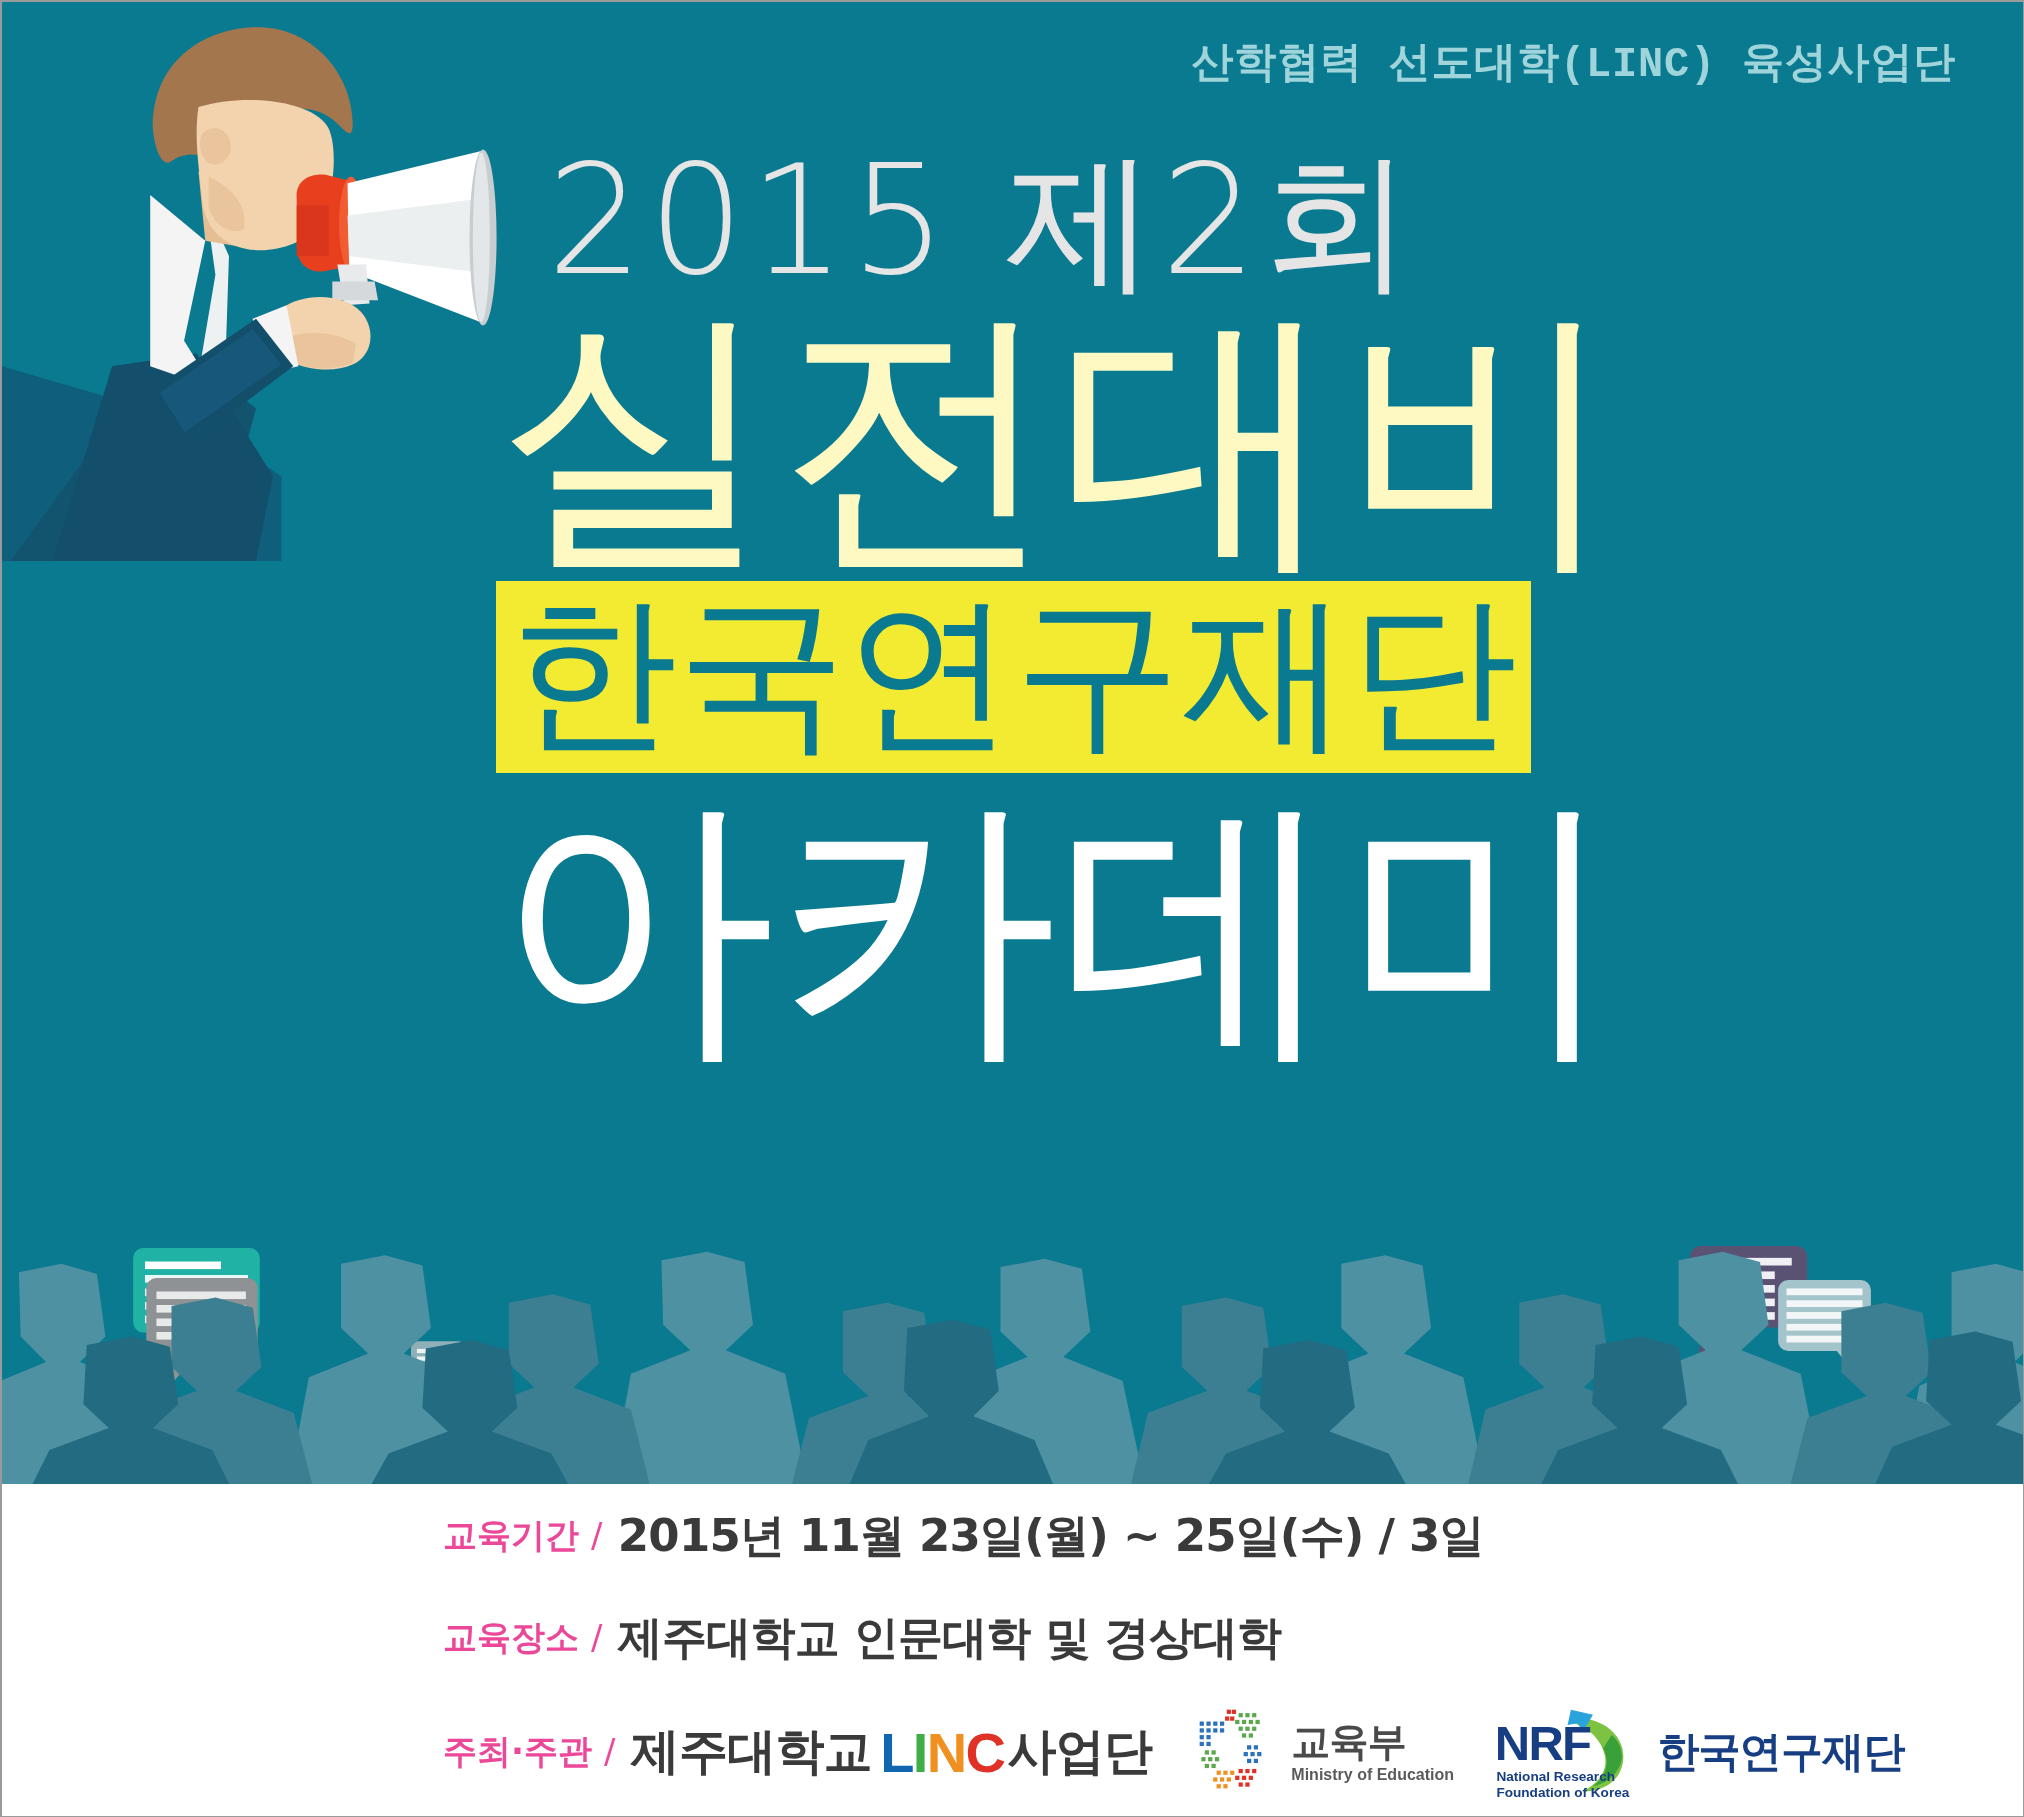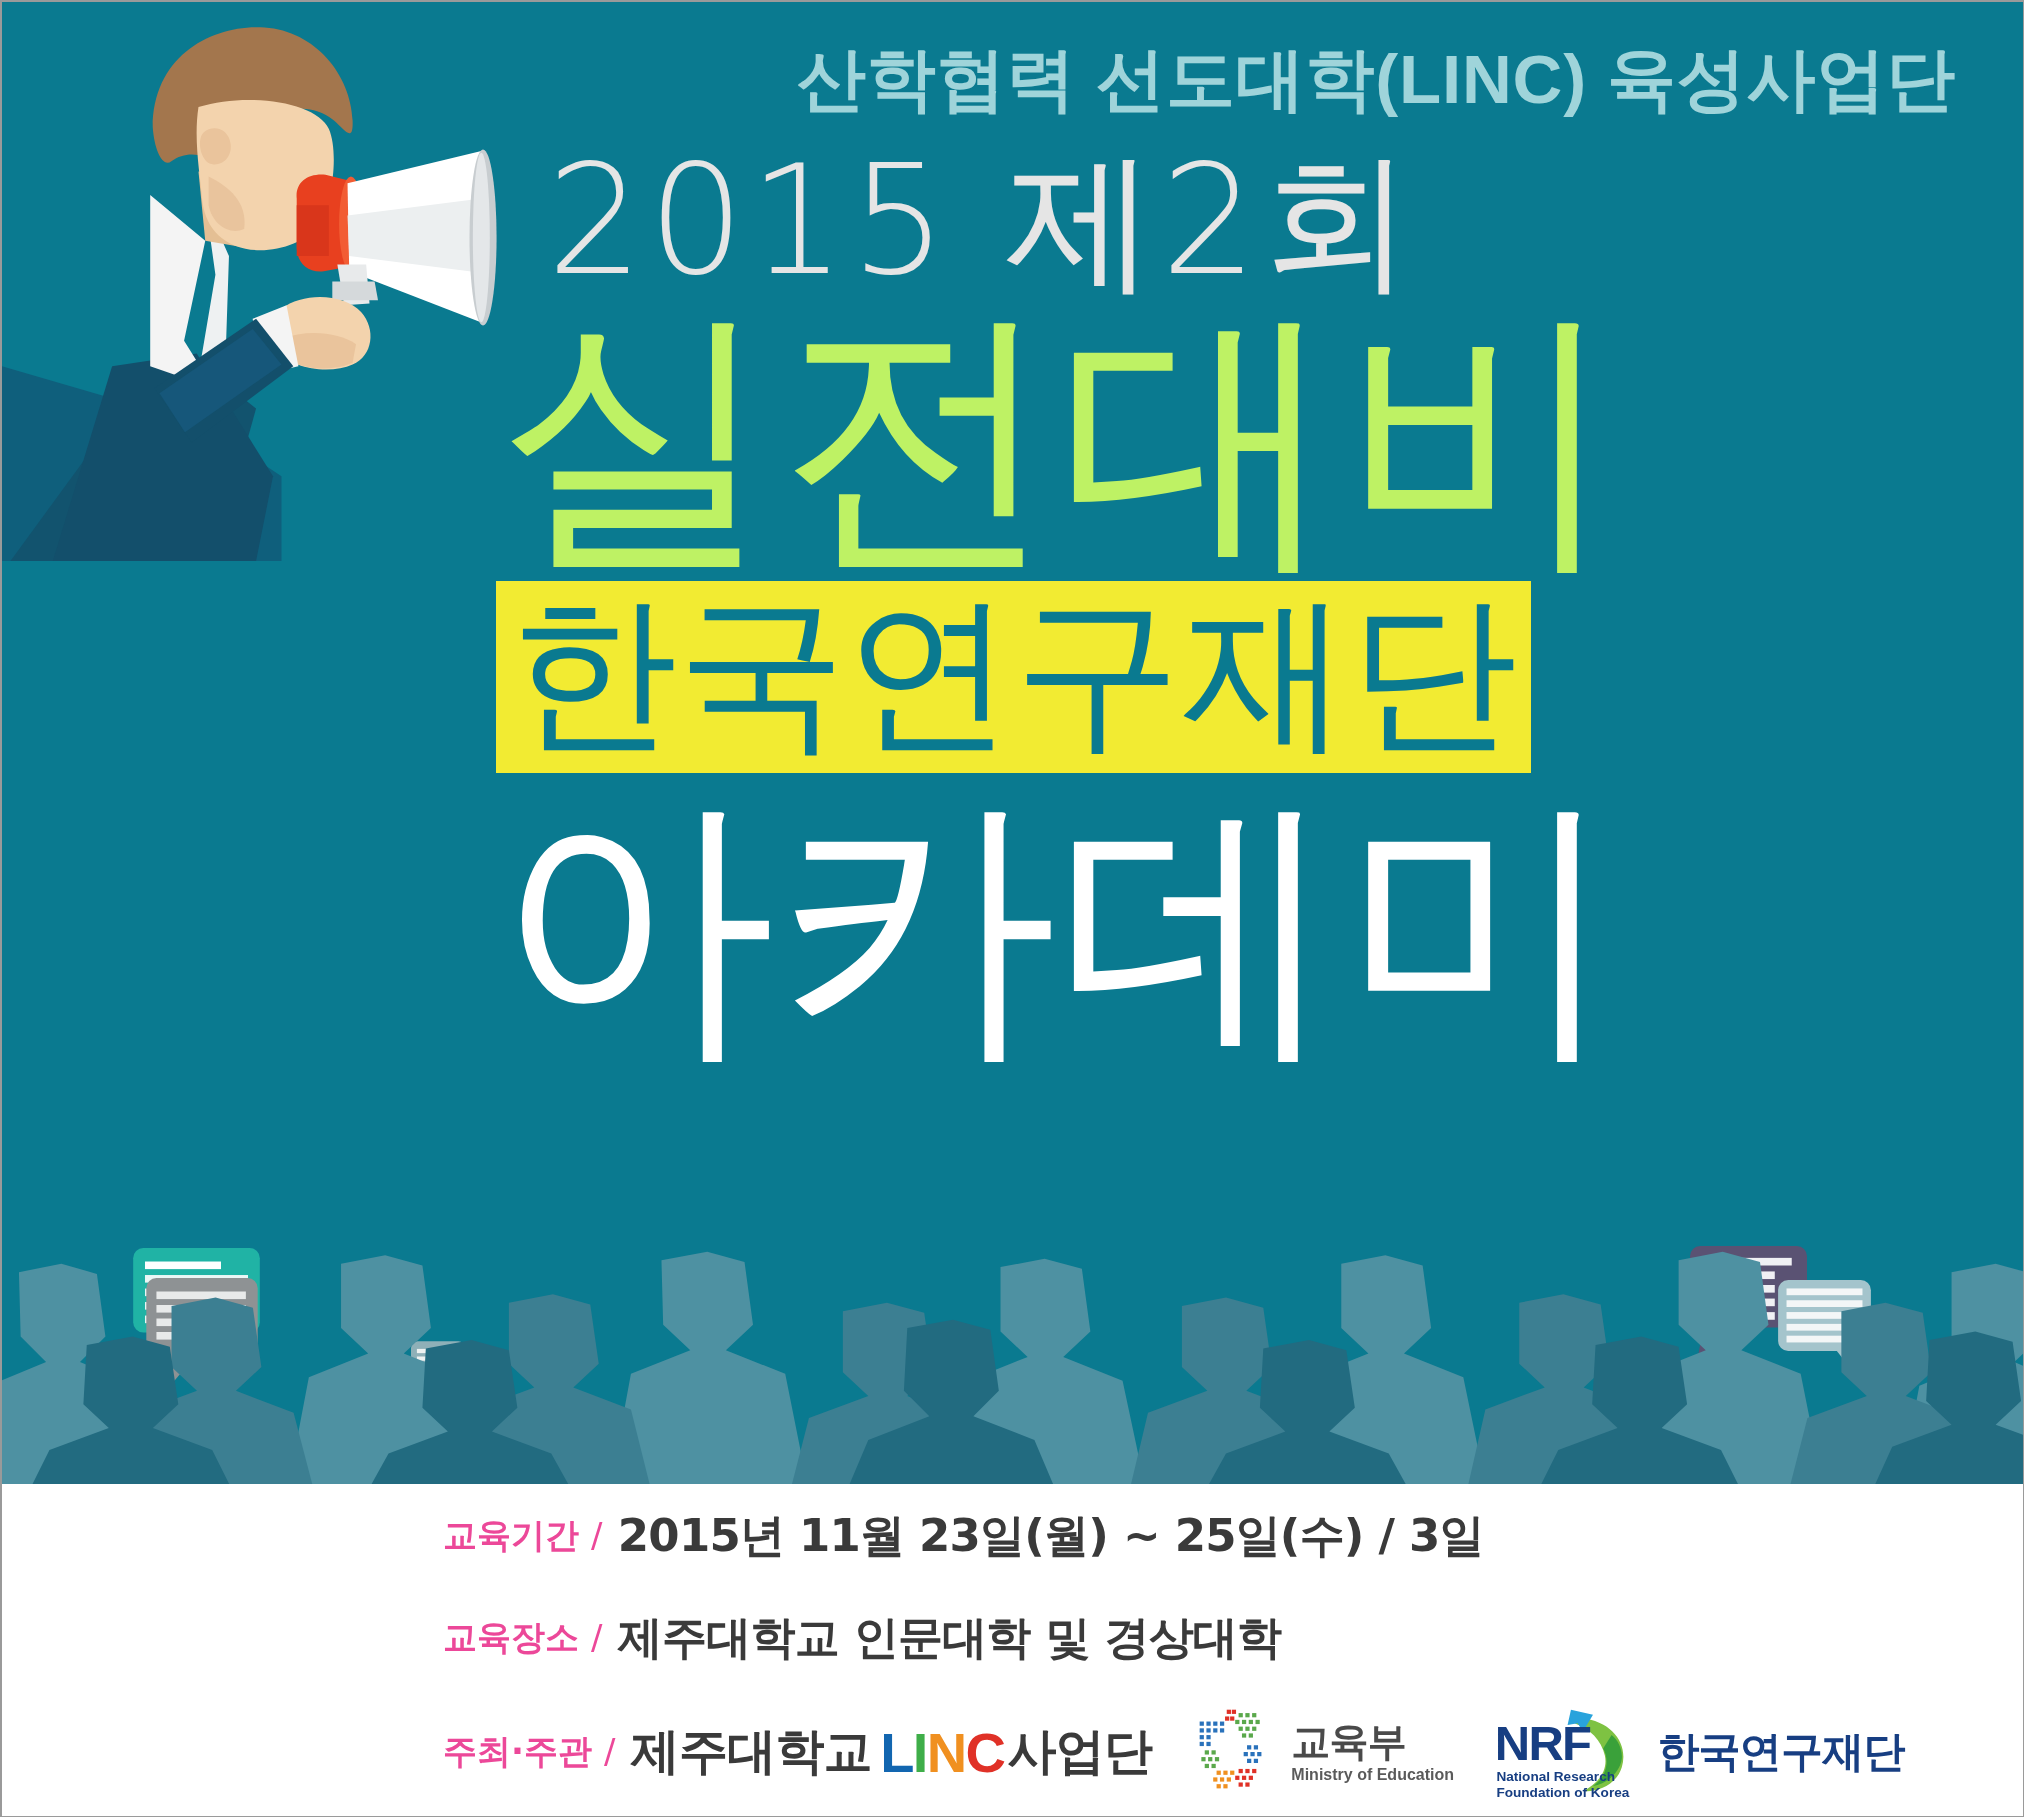--- a/index.html
+++ b/index.html
@@ -53,21 +53,21 @@
     color: #e5e5e5;
     font-size: 151px;
     line-height: 1.0;
     font-weight: 300;
     letter-spacing: 5.1px;
     white-space: nowrap;
     margin: 0 0 5.1px 51px;
     font-family: "DejaVu Sans", sans-serif;
   }
   .line-yellow {
-    color: #bef264;
+    color: #fef9c3;
     font-size: 280px;
     line-height: 0.96;
     font-weight: 400;
     letter-spacing: 1.7px;
     white-space: nowrap;
     margin: 0 0 1.7px 0px;
     font-family: "DejaVu Sans", sans-serif;
   }
   .line-highlight-box {
     display: inline-block;
@@ -94,25 +94,25 @@
     margin: 10.2px 0 0 0px;
     font-family: "DejaVu Sans", sans-serif;
   }
 
   
   .org-line {
     position: absolute;
     right: 71px;
     top: 32px;
     color: #9fd4da;
-    font-size: 69px;
+    font-size: 42px;
     font-weight: 700;
     letter-spacing: 0.8px;
     white-space: nowrap;
-    font-family: Liberation Sans, sans-serif;
+    font-family: Liberation Mono, monospace;
   }
 
   
   .audience {
     position: absolute;
     left: 0;
     bottom: 0;
     width: 2025px;
     height: 305px;
   }

